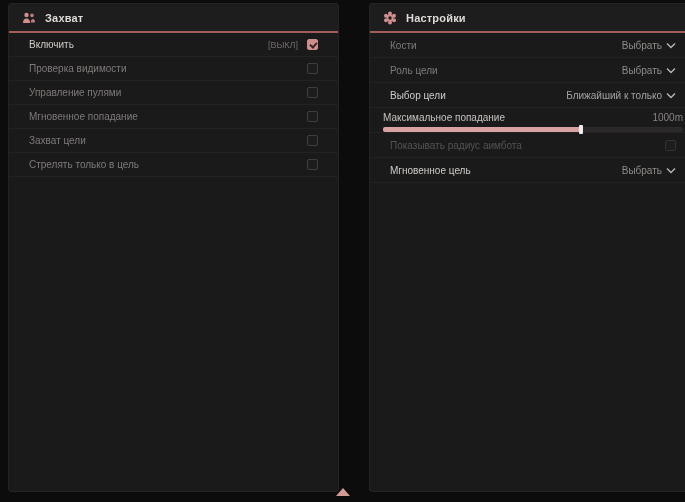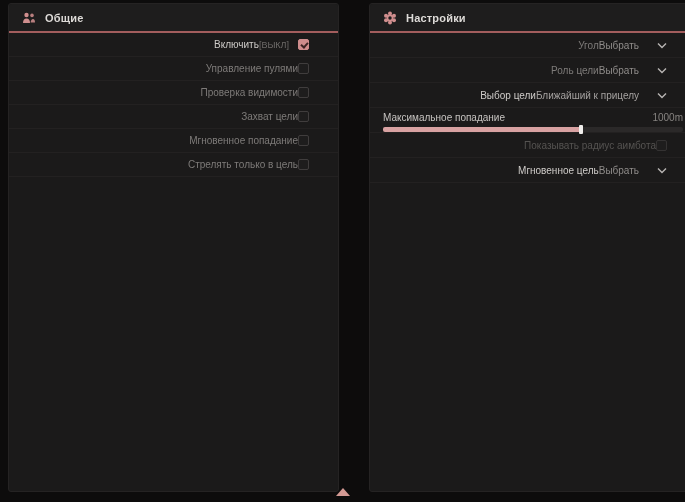--- a/index.html
+++ b/index.html
@@ -24,22 +24,22 @@
     display:flex; align-items:center; gap:9px;
     padding:0 13px;
     background:#1e1d1d;
     border-bottom:2px solid #a35d5d;
     border-radius:3px 3px 0 0;
   }
   .panel-title { color:#dedbd8; font-size:11px; font-weight:bold; letter-spacing:.2px; }
   .hdr-icon { display:flex; align-items:center; }
 
   .row {
-    display:flex; align-items:center; justify-content:flex-end;
-    height:24px; padding:0 29px;
+    display:flex; align-items:center; justify-content:space-between;
+    height:24px; padding:0 20px;
     border-bottom:1px solid #232121;
   }
   .row-right { height:25px; }
   .lbl      { font-size:10px; color:#7e7b79; white-space:nowrap; }
   .lbl-bright { color:#cfccc9; }
   .lbl-dis  { color:#555351; }
   .ctrl { display:flex; align-items:center; }
 
   .hotkey { font-size:9px; color:#6e6b69; margin-right:9px; }
 
@@ -51,21 +51,21 @@
   }
   .checkbox.checked { background:#cf8d8d; border-color:#cf8d8d; }
   .checkbox.checked::after {
     content:""; position:absolute; left:2px; top:2px;
     width:5px; height:3px;
     border-left:2px solid #3c2424; border-bottom:2px solid #3c2424;
     transform:rotate(-48deg);
   }
   .checkbox.dis { border-color:#343232; }
 
-  .dd { display:flex; align-items:center; gap:18px; cursor:default; }
+  .dd { display:flex; align-items:center; gap:4px; cursor:default; }
   .dd-value { font-size:10px; color:#8f8c8a; }
   .dd-value.sel { color:#a5a2a0; }
   .chev { display:block; }
 
   .slider-row { padding:3px 13px 0; border-bottom:1px solid #232121; height:25px; }
   .slider-head { display:flex; align-items:center; justify-content:space-between; height:13px; }
   .slider-lbl { font-size:10px; color:#c6c3c0; }
   .slider-val { font-size:10px; color:#868380; }
   .track {
     margin-top:3px; height:5px;
@@ -92,48 +92,48 @@
 <div class="panel panel-left">
   <div class="panel-header">
     <span class="hdr-icon">
       <svg width="14" height="12" viewBox="0 0 14 12">
         <circle cx="4.5" cy="3" r="2.2" fill="#d08e8e"></circle>
         <path d="M1 11 Q1 6.5 4.5 6.5 Q8 6.5 8 11 Z" fill="#d08e8e"></path>
         <circle cx="10" cy="3.4" r="1.8" fill="#b97f7f"></circle>
         <path d="M8.6 10.5 Q9 7 11 7 Q13 7 13 10.5 Z" fill="#b97f7f"></path>
       </svg>
     </span>
-    <span class="panel-title">Общие</span>
+    <span class="panel-title">Захват</span>
   </div>
 
   <div class="row">
     <span class="lbl lbl-bright">Включить</span>
     <span class="ctrl">
       <span class="hotkey">[ВЫКЛ]</span>
       <span class="checkbox checked"></span>
     </span>
   </div>
 
   <div class="row">
+    <span class="lbl">Проверка видимости</span>
+    <span class="checkbox"></span>
+  </div>
+
+  <div class="row">
     <span class="lbl">Управление пулями</span>
     <span class="checkbox"></span>
   </div>
 
   <div class="row">
-    <span class="lbl">Проверка видимости</span>
+    <span class="lbl">Мгновенное попадание</span>
     <span class="checkbox"></span>
   </div>
 
   <div class="row">
     <span class="lbl">Захват цели</span>
-    <span class="checkbox"></span>
-  </div>
-
-  <div class="row">
-    <span class="lbl">Мгновенное попадание</span>
     <span class="checkbox"></span>
   </div>
 
   <div class="row">
     <span class="lbl">Стрелять только в цель</span>
     <span class="checkbox"></span>
   </div>
 </div>
 
 <div class="panel panel-right">
@@ -149,21 +149,21 @@
           <circle cx="3" cy="4.7" r="2"></circle>
           <circle cx="7" cy="7" r="3.4"></circle>
         </g>
         <circle cx="7" cy="7" r="1.7" fill="#1e1d1d"></circle>
       </svg>
     </span>
     <span class="panel-title">Настройки</span>
   </div>
 
   <div class="row row-right">
-    <span class="lbl">Угол</span>
+    <span class="lbl">Кости</span>
     <span class="dd">
       <span class="dd-value">Выбрать</span>
       <svg class="chev" width="10" height="7" viewBox="0 0 10 7">
           <polyline points="1,1.5 5,5.5 9,1.5" fill="none" stroke="#b8b5b3" stroke-width="1.4"></polyline>
         </svg>
     </span>
   </div>
 
   <div class="row row-right">
     <span class="lbl">Роль цели</span>
@@ -171,21 +171,21 @@
       <span class="dd-value">Выбрать</span>
       <svg class="chev" width="10" height="7" viewBox="0 0 10 7">
           <polyline points="1,1.5 5,5.5 9,1.5" fill="none" stroke="#b8b5b3" stroke-width="1.4"></polyline>
         </svg>
     </span>
   </div>
 
   <div class="row row-right">
     <span class="lbl lbl-bright">Выбор цели</span>
     <span class="dd">
-      <span class="dd-value sel">Ближайший к прицелу</span>
+      <span class="dd-value sel">Ближайший к только</span>
       <svg class="chev" width="10" height="7" viewBox="0 0 10 7">
           <polyline points="1,1.5 5,5.5 9,1.5" fill="none" stroke="#b8b5b3" stroke-width="1.4"></polyline>
         </svg>
     </span>
   </div>
 
 
   <div class="slider-row">
     <div class="slider-head">
       <span class="slider-lbl">Максимальное попадание</span>

